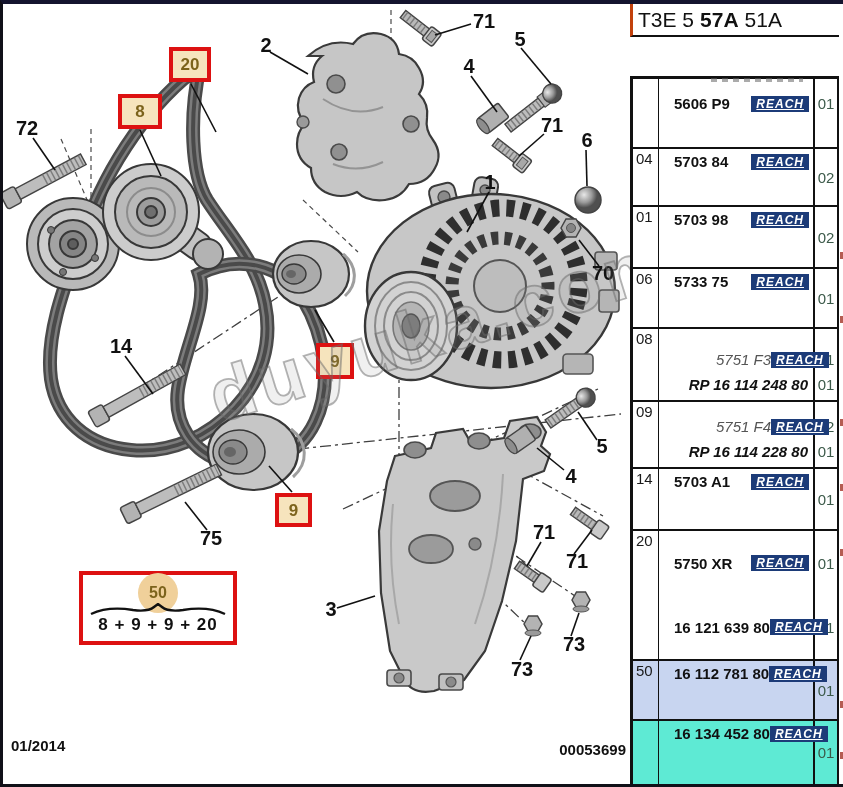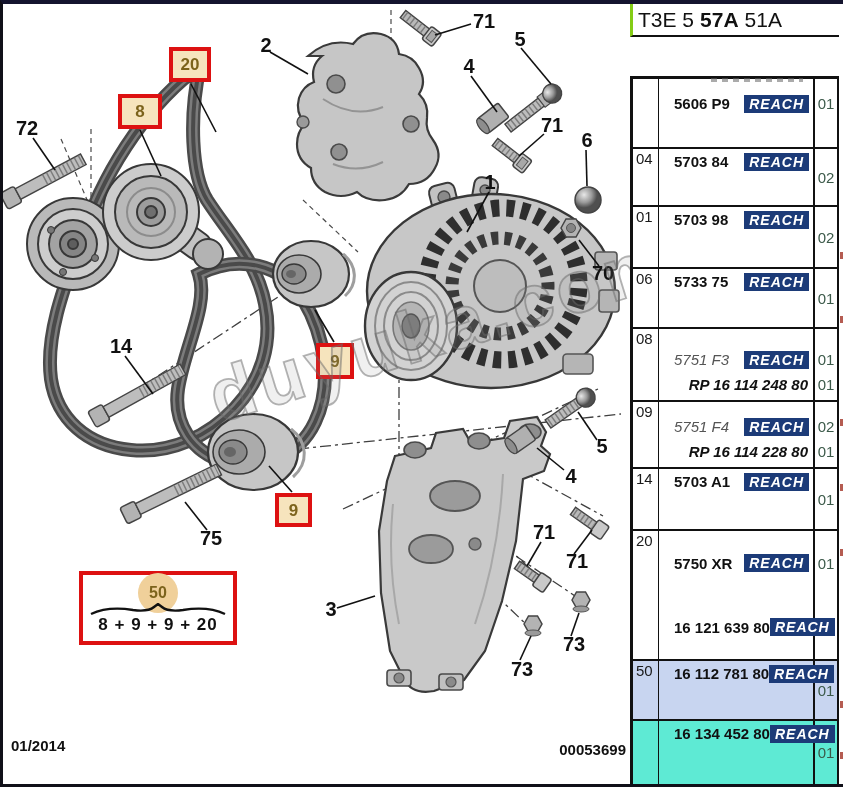--- a/index.html
+++ b/index.html
@@ -17,36 +17,36 @@
     font-weight:bold;font-size:16px;display:flex;align-items:center;justify-content:center;margin-top:-2px;margin-bottom:-10px;}
   #formula-expr{font-weight:bold;font-size:17px;color:#111;margin-top:-1px;letter-spacing:1px;}
   #watermark{position:absolute;left:208px;top:352px;font-size:74px;font-weight:bold;letter-spacing:5px;
     transform:rotate(-17deg);transform-origin:0 50%;color:rgba(150,150,150,0.14);
     -webkit-text-stroke:1.8px rgba(105,105,105,0.5);pointer-events:none;white-space:nowrap;}
   .footer-text{position:absolute;font-weight:bold;font-size:15px;color:#111;}
   #footer-date{left:8px;top:733px;}
   #footer-doc{left:505px;top:737px;width:118px;text-align:right;}
   
   #tbl{position:absolute;left:627px;top:0;width:209px;height:787px;background:#fff;}
-  #tbl-header{height:33px;border-left:3px solid #84cc16;border-bottom:2px solid #111;
+  #tbl-header{height:33px;border-left:3px solid #c2410c;border-bottom:2px solid #111;
     font-size:21px;color:#111;padding:4px 0 0 5px;white-space:nowrap;}
   #tbl-header .b{font-weight:bold;}
   #tbl-header span{margin-right:6px;}
   #tbl-body{position:absolute;left:0;top:72px;width:209px;border:3px solid #111;border-right-width:2px;}
   .trow{display:flex;border-bottom:2px solid #111;background:#fff;}
   .trow:last-child{border-bottom:none;}
   .cidx{width:26px;border-right:1px solid #111;font-size:15px;color:#1a1a1a;padding:1px 0 0 3px;}
   .cmain{flex:1;border-right:2px solid #111;position:relative;display:flex;flex-direction:column;min-width:0;}
   .cqty{width:22px;display:flex;flex-direction:column;justify-content:center;align-items:center;
     color:#3c5a4a;font-size:15px;}
   .entry{display:flex;align-items:center;height:25px;padding:0 4px 0 15px;}
   .part{font-weight:bold;font-size:15px;color:#111;white-space:nowrap;}
-  .part.it{font-weight:normal;font-style:italic;color:#555;}
+  .part.it{font-weight:normal;font-style:italic;color:#555;margin-left:42px;}
   .badge{margin-left:auto;background:#1c3b78;color:#fff;font-style:italic;font-weight:bold;
-    font-size:14px;padding:2px 5px;letter-spacing:1px;line-height:1;}
+    font-size:12px;padding:2px 5px;letter-spacing:1px;line-height:1;text-decoration:underline;}
   .rp{display:flex;align-items:center;justify-content:flex-end;height:24px;padding-right:5px;
     font-weight:bold;font-style:italic;font-size:15px;color:#111;white-space:nowrap;}
   .qline{height:25px;display:flex;align-items:center;}
   .qline2{height:24px;display:flex;align-items:center;}
   .lift{justify-content:flex-start !important;padding-top:12px;}
   .bottomed{justify-content:flex-end !important;padding-bottom:4px;}
   .spread{justify-content:space-around !important;}
   .row-blue{background:#c8d5f0;}
   .row-orange{background:#5eead4;}
   .clipped{position:absolute;top:-1px;right:10px;width:92px;height:4px;opacity:.55;

